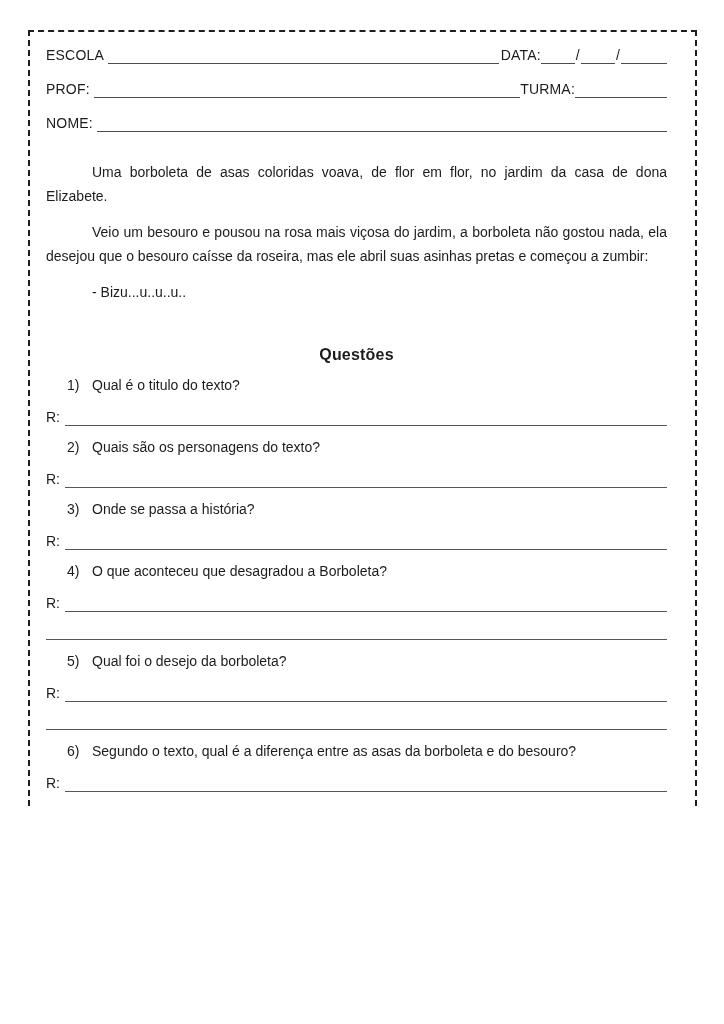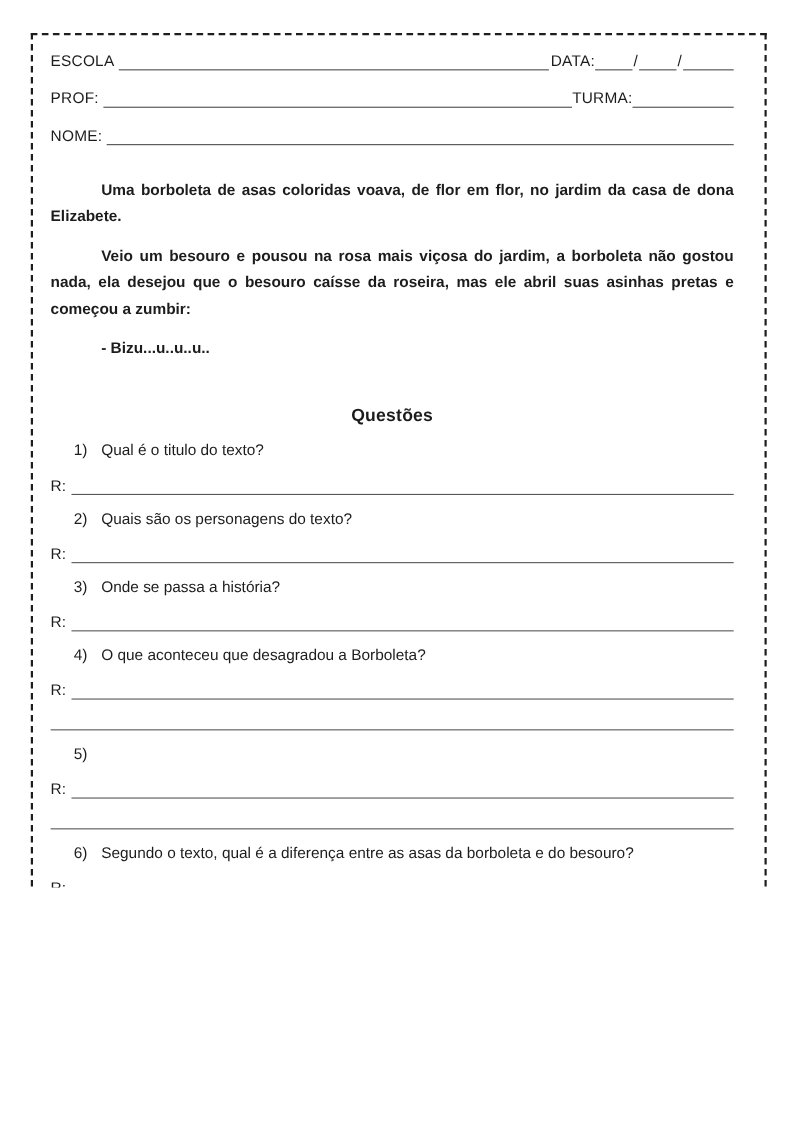--- a/index.html
+++ b/index.html
@@ -63,21 +63,20 @@
     font-size: 14.5px;
     letter-spacing: 0.2px;
   }
   .story { margin-top: 28px; }
   .story p {
     margin-top: 12px;
     font-size: 14px;
     line-height: 24px;
     text-align: justify;
     text-indent: 46px;
-    font-weight: bold;
   }
   
   .questions-heading {
     margin-top: 42px;
     text-align: center;
     font-weight: bold;
     font-size: 16px;
     letter-spacing: 0.2px;
   }
   .q-row {
@@ -196,20 +195,21 @@
     <div class="a-row">
       <span class="lbl">R:</span>
       <span class="answer-line"></span>
     </div>
   <div class="extra-line"></div>
         </div>
 
   <div>
     <div class="q-row">
       <span class="q-num">5)</span>
+      <span class="q-text">Qual foi o desejo da borboleta?</span>
     </div>
     <div class="a-row">
       <span class="lbl">R:</span>
       <span class="answer-line"></span>
     </div>
   <div class="extra-line"></div>
         </div>
 
   <div>
     <div class="q-row">

